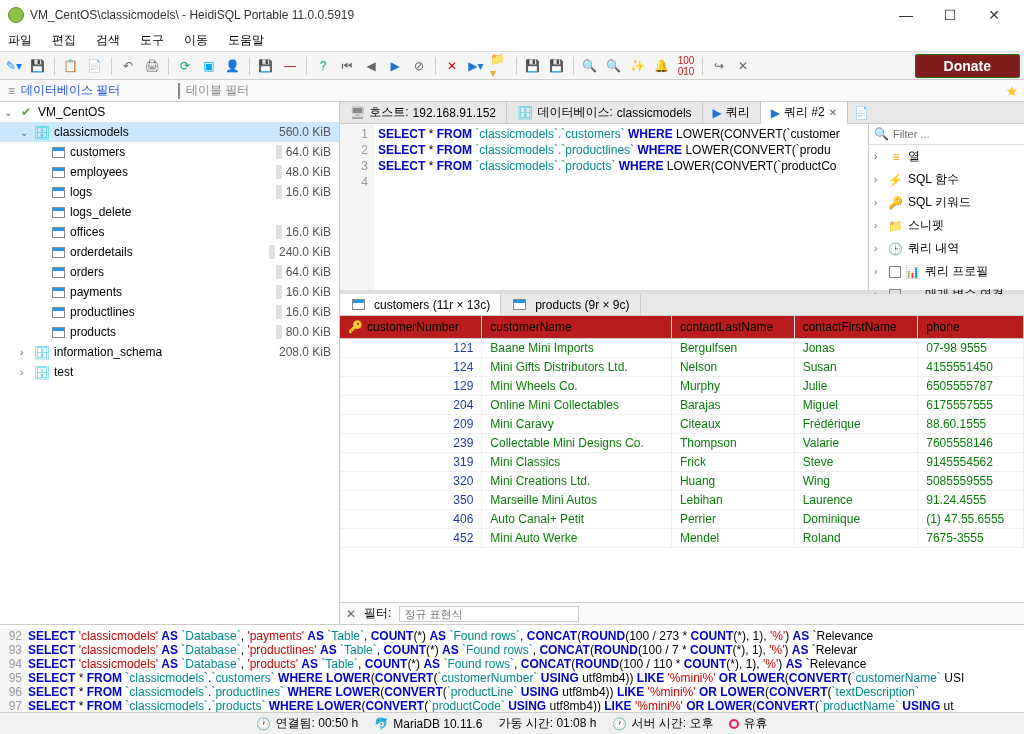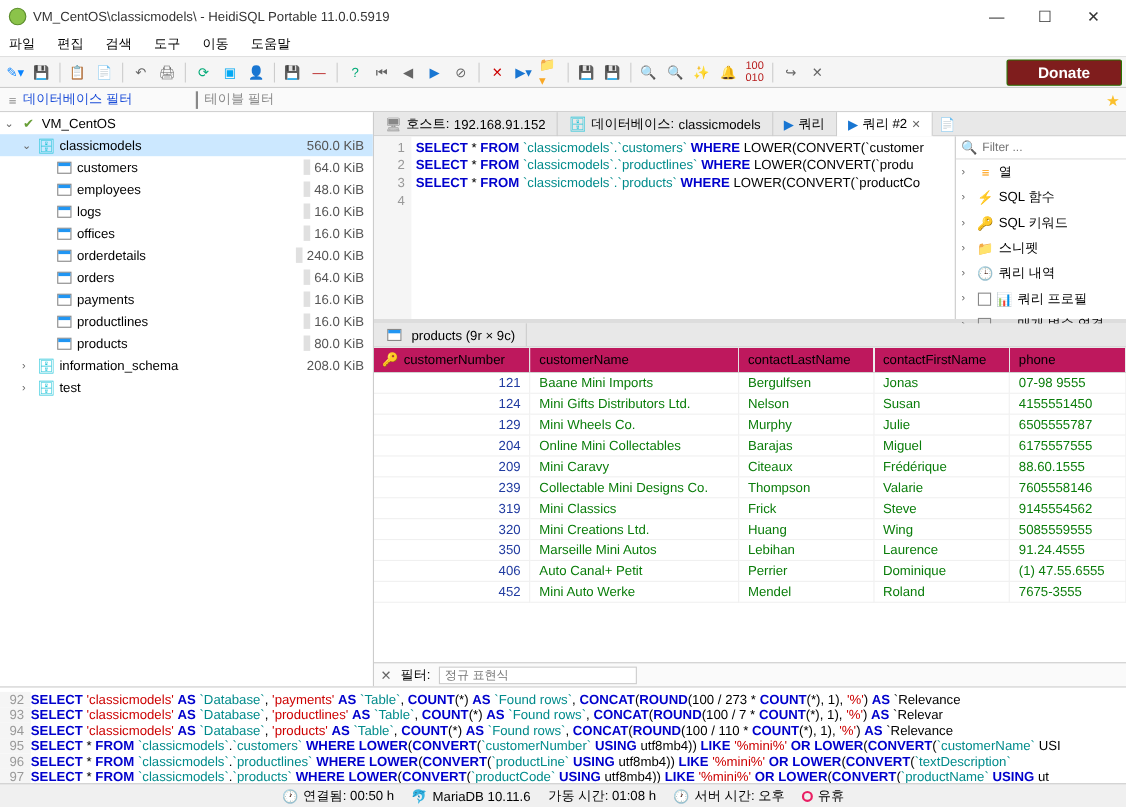--- a/index.html
+++ b/index.html
@@ -68,21 +68,21 @@
 .rb-twist { font-size: 10px; color: #666; width: 10px; }
 .rb-check { width: 12px; height: 12px; border: 1px solid #888; }
 .rb-ico { width: 14px; display: inline-flex; justify-content: center; }
 
 
 .results-tabs { height: 22px; display: flex; background: #e8e8e8; border-bottom: 1px solid #ccc; }
 .result-tab { padding: 2px 10px; display: flex; align-items: center; gap: 4px; border-right: 1px solid #ccc; cursor: pointer; }
 .result-tab.active { background: #fff; }
 .result-grid { flex: 1; background: #fff; overflow: auto; }
 .result-grid table { border-collapse: collapse; width: 100%; }
-.result-grid th { text-align: left; font-weight: normal; padding: 4px 8px; background: #be185d; border-bottom: 1px solid #ccc; border-right: 1px solid #e0e0e0; position: relative; margin-left: 40px; }
+.result-grid th { text-align: left; font-weight: normal; padding: 4px 8px; background: #b91c1c; border-bottom: 1px solid #ccc; border-right: 1px solid #e0e0e0; position: relative; margin-left: 40px; }
 .pk-icon { color: #f9a825; margin-right: 4px; }
 .result-grid td { padding: 2px 8px; border-bottom: 1px solid #f0f0f0; border-right: 1px solid #f0f0f0; }
 .num-cell { text-align: right; color: #203ba0; }
 .txt-cell { color: #0a7d0a; }
 
 
 .filter-row { height: 22px; display: flex; align-items: center; background: #fafafa; border-top: 1px solid #ccc; padding: 0 6px; gap: 8px; }
 .filter-row input { flex: 0 0 180px; border: 1px solid #ccc; padding: 1px 4px; font-size: 11px; }
 
 
@@ -213,20 +213,28 @@
             </span>
             <span class="tree-label">logs</span>
             <span class="size-bar"></span>
             <span class="tree-size">16.0 KiB</span>
           </div>
           <div class="tree-row tree-indent2">
             <span class="tree-twist"></span>
             <span class="tree-icon">
               <span class="tbl-ico"></span>
             </span>
+            <span class="tree-label">logs_delete</span>
+            <span class="tree-size"></span>
+          </div>
+          <div class="tree-row tree-indent2">
+            <span class="tree-twist"></span>
+            <span class="tree-icon">
+              <span class="tbl-ico"></span>
+            </span>
             <span class="tree-label">offices</span>
             <span class="size-bar"></span>
             <span class="tree-size">16.0 KiB</span>
           </div>
           <div class="tree-row tree-indent2">
             <span class="tree-twist"></span>
             <span class="tree-icon">
               <span class="tbl-ico"></span>
             </span>
             <span class="tree-label">orderdetails</span>
@@ -362,20 +370,26 @@
               <span class="rb-check"></span>
               <span class="rb-ico" style="color:#ff7043"></span>
               <span>매개 변수 연결</span>
             </div>
           </div>
       </div>
     </div>
 
     <div class="results-tabs">
       <div id="result-tabs-inner" style="display:flex">
+          <div class="result-tab active">
+            <span class="tree-icon">
+              <span class="tbl-ico"></span>
+            </span>
+            <span>customers (11r × 13c)</span>
+          </div>
           <div class="result-tab">
             <span class="tree-icon">
               <span class="tbl-ico"></span>
             </span>
             <span>products (9r × 9c)</span>
           </div>
         </div>
     </div>
 
     <div class="result-grid">

